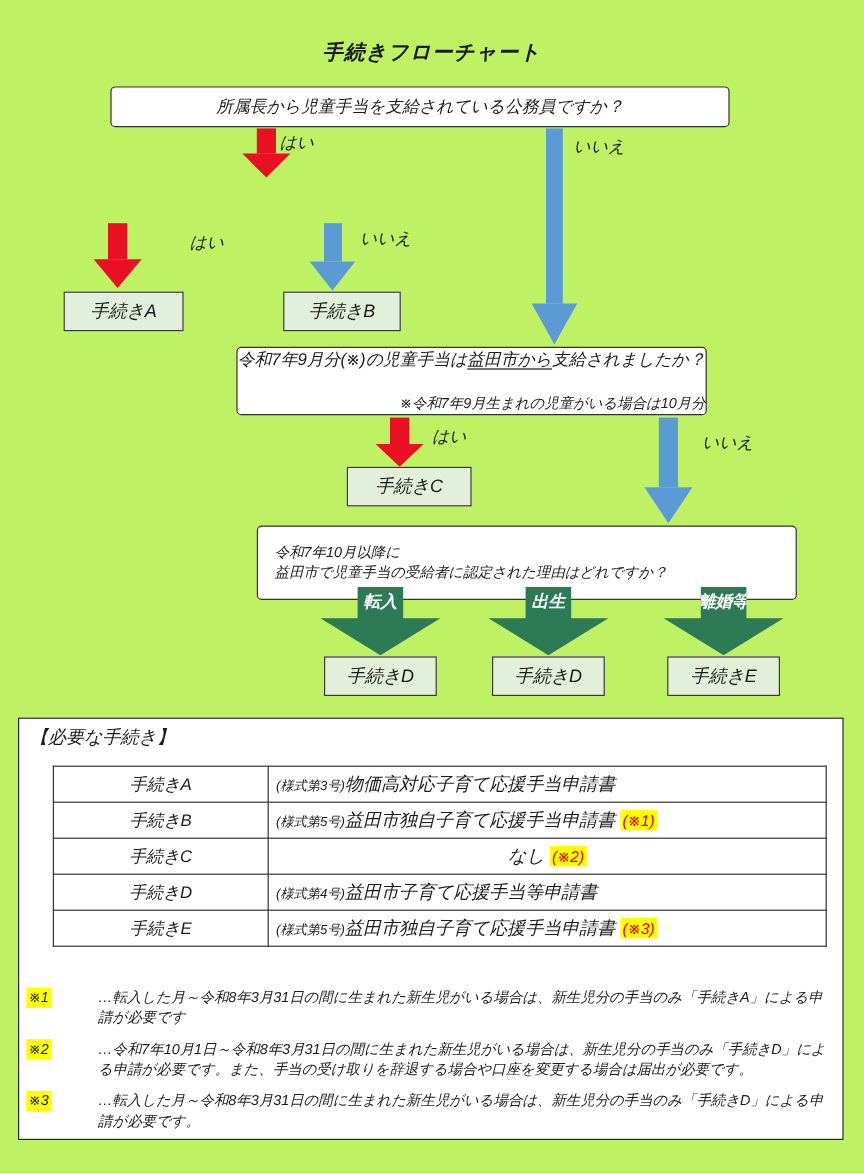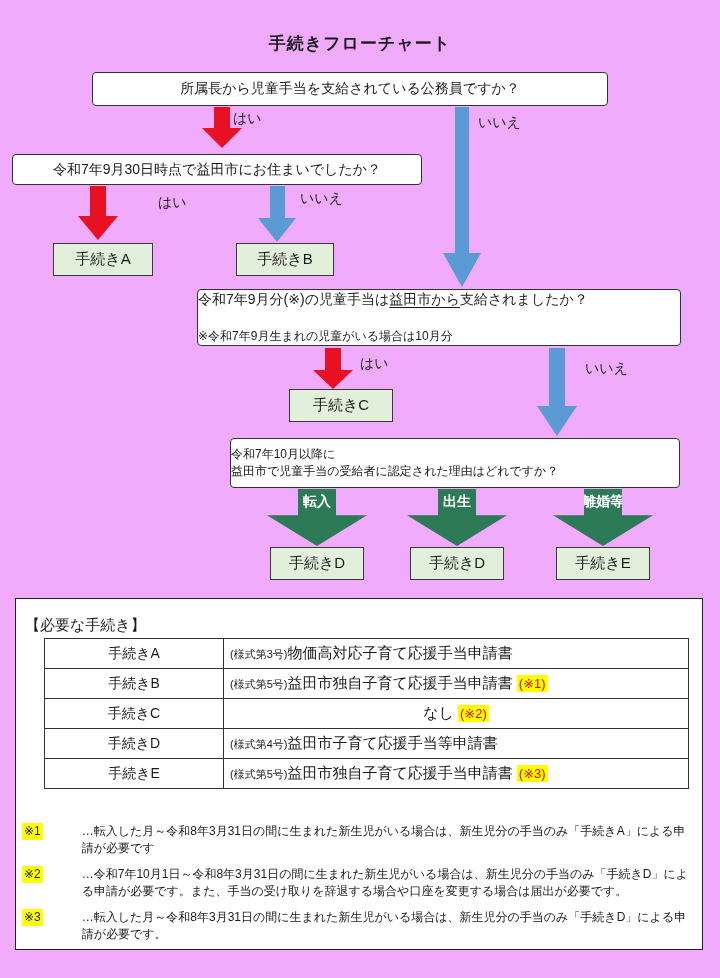--- a/index.html
+++ b/index.html
@@ -1,30 +1,30 @@
 <!DOCTYPE html>
 <html><head>
 <meta charset="utf-8">
 <style>
   * { margin:0; padding:0; box-sizing:border-box; }
   html,body { background:#fff; }
   body { font-family:"Liberation Sans","DejaVu Sans",sans-serif; color:#1a1a1a; }
-  .page { position:relative; width:720px; height:978px; background:#f0abfc; overflow:hidden; }
+  .page { position:relative; width:720px; height:978px; background:#bef264; overflow:hidden;font-style:italic; }
 
   .title { position:absolute; top:32px; left:0; width:720px; text-align:center;
            font-size:17px; font-weight:bold; letter-spacing:1px; }
 
   
   .qbox { position:absolute; background:#fff; border:1.4px solid #333; border-radius:4px;
           display:flex; flex-direction:column; justify-content:center; font-size:14px; }
   .q1 { left:92px; top:72px; width:516px; height:34px; text-align:center; }
   .q2 { left:12px; top:154px; width:410px; height:31px; text-align:center; }
-  .q3 { left:197px; top:289px; width:484px; height:57px; text-align:left;gap:17px; }
+  .q3 { left:197px; top:289px; width:392px; height:57px; text-align:right;gap:17px; }
   .q3 .l2 { font-size:12px; margin-top:2px; }
-  .q4 { left:230px; top:438px; width:450px; height:50px; text-align:left; padding-left:0; }
+  .q4 { left:214px; top:438px; width:450px; height:62px; text-align:left; padding-left:14px; }
   .q4 .l1 { font-size:12px; }
   .q4 .l2 { font-size:12px; }
   .u { text-decoration:underline; text-underline-offset:3px; }
 
   
   .pbox { position:absolute; background:#e2efda; border:1.2px solid #3a3a3a; font-size:15px;
           display:flex; align-items:center; justify-content:center; }
   .bA { left:53px;  top:243px; width:100px; height:33px; }
   .bB { left:236px; top:243px; width:98px;  height:33px; }
   .bC { left:289px; top:389px; width:104px; height:33px; }
@@ -63,21 +63,21 @@
   
   .garrow { position:absolute; top:489px; width:100px; height:57px; background:#2d7a57;
             clip-path:polygon(31% 0, 69% 0, 69% 46%, 100% 46%, 50% 100%, 0 46%, 31% 46%); }
   .g1 { left:267px; } .g2 { left:407px; } .g3 { left:553px; }
   .garrow .glbl { position:absolute; top:4px; left:0; width:100px; text-align:center;
                   color:#fff; font-weight:bold; font-size:14px; }
 
   
   .outer { position:absolute; left:15px; top:598px; width:688px; height:352px;
            border:1.6px solid #222; background:#fff; }
-  .sect-title { position:absolute; left:9px; top:17px; font-size:15px; }
+  .sect-title { position:absolute; left:9px; top:6px; font-size:15px; }
 
   table.proc { position:absolute; left:28px; top:39px; border-collapse:collapse;
                table-layout:fixed; width:644px; }
   table.proc th, table.proc td { border:1.2px solid #333; overflow:hidden; white-space:nowrap; }
   table.proc th { background:#d9ead3; font-weight:normal; font-size:15px; height:34px; text-align:center; }
   table.proc td { height:30px; font-size:14px; }
   td.pat { text-align:center; }
   td.form { text-align:left; padding-left:6px;margin-left:24px; }
   td.form.center { text-align:center; padding-left:0; }
   .prefix { font-size:11px; }
@@ -99,23 +99,20 @@
   <div class="qbox q1">
     <span>所属長から児童手当を支給されている公務員ですか？</span>
   </div>
   <div class="shaft red ra1-s"></div>
   <div class="head ra1-h"></div>
   <span class="lbl yes1">はい</span>
   <div class="shaft blue ba1-s"></div>
   <div class="head ba1-h"></div>
   <span class="lbl no1">いいえ</span>
 
-  <div class="qbox q2">
-    <span>令和7年9月30日時点で益田市にお住まいでしたか？</span>
-  </div>
   <div class="shaft red ra2-s"></div>
   <div class="head ra2-h"></div>
   <span class="lbl yes2">はい</span>
   <div class="shaft blue ba2-s"></div>
   <div class="head ba2-h"></div>
   <span class="lbl no2">いいえ</span>
 
   <div class="pbox bA">
       <span>手続きA</span>
     </div>

